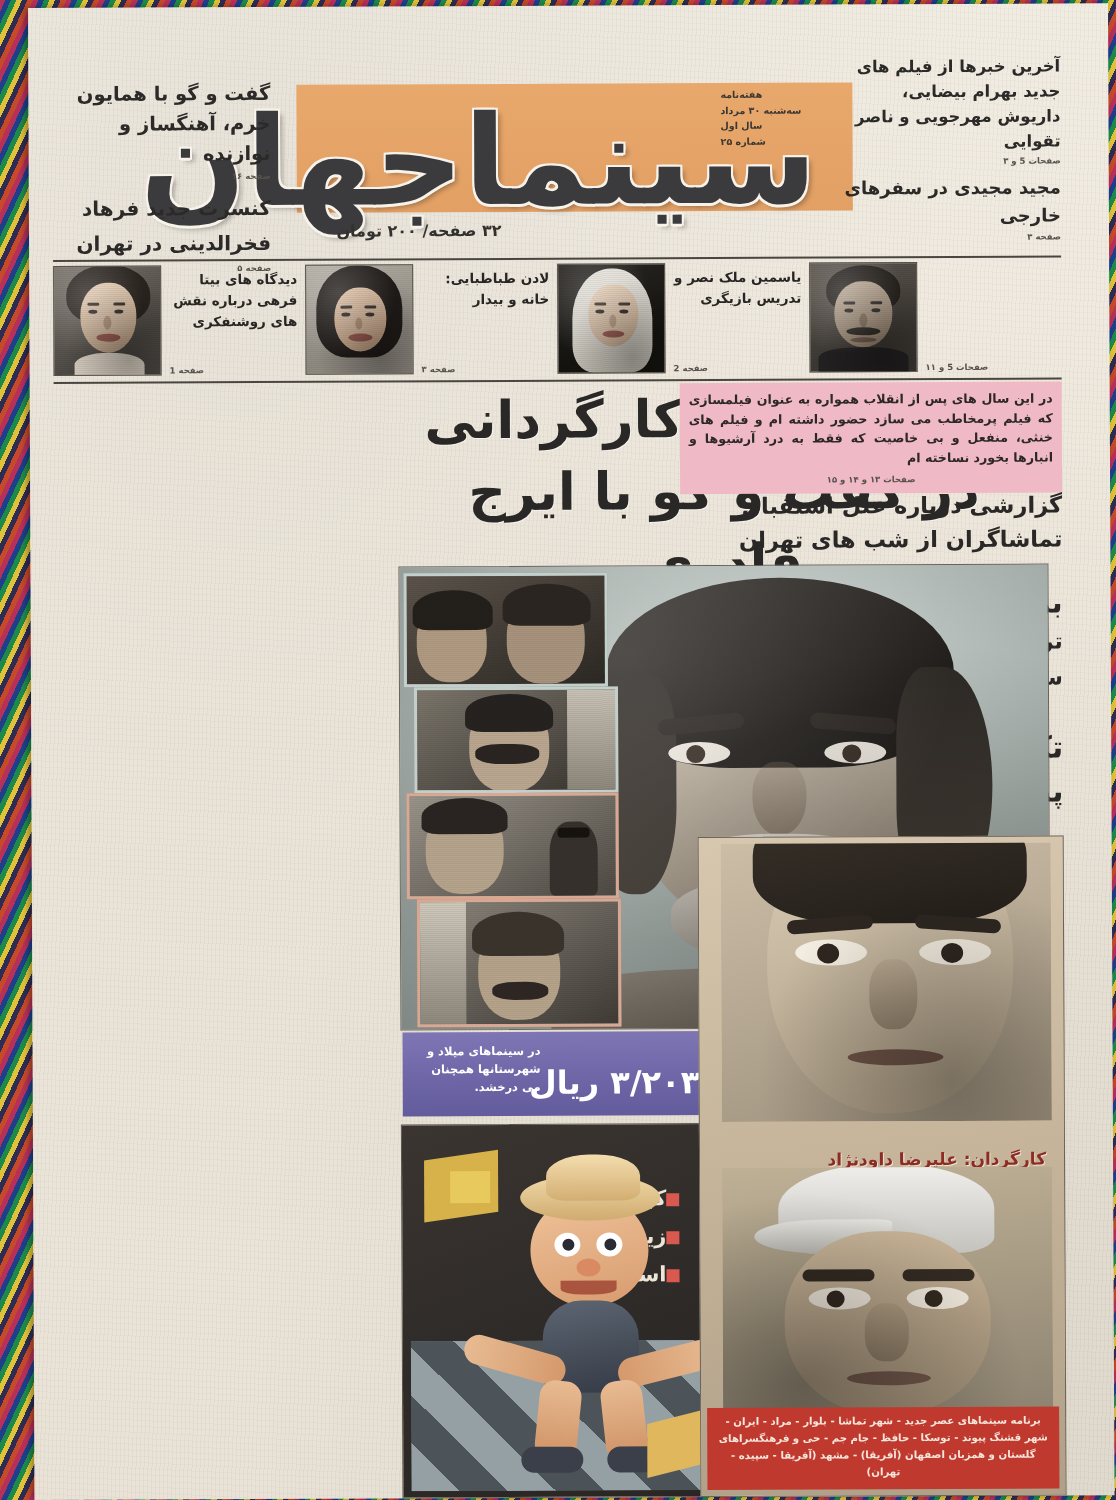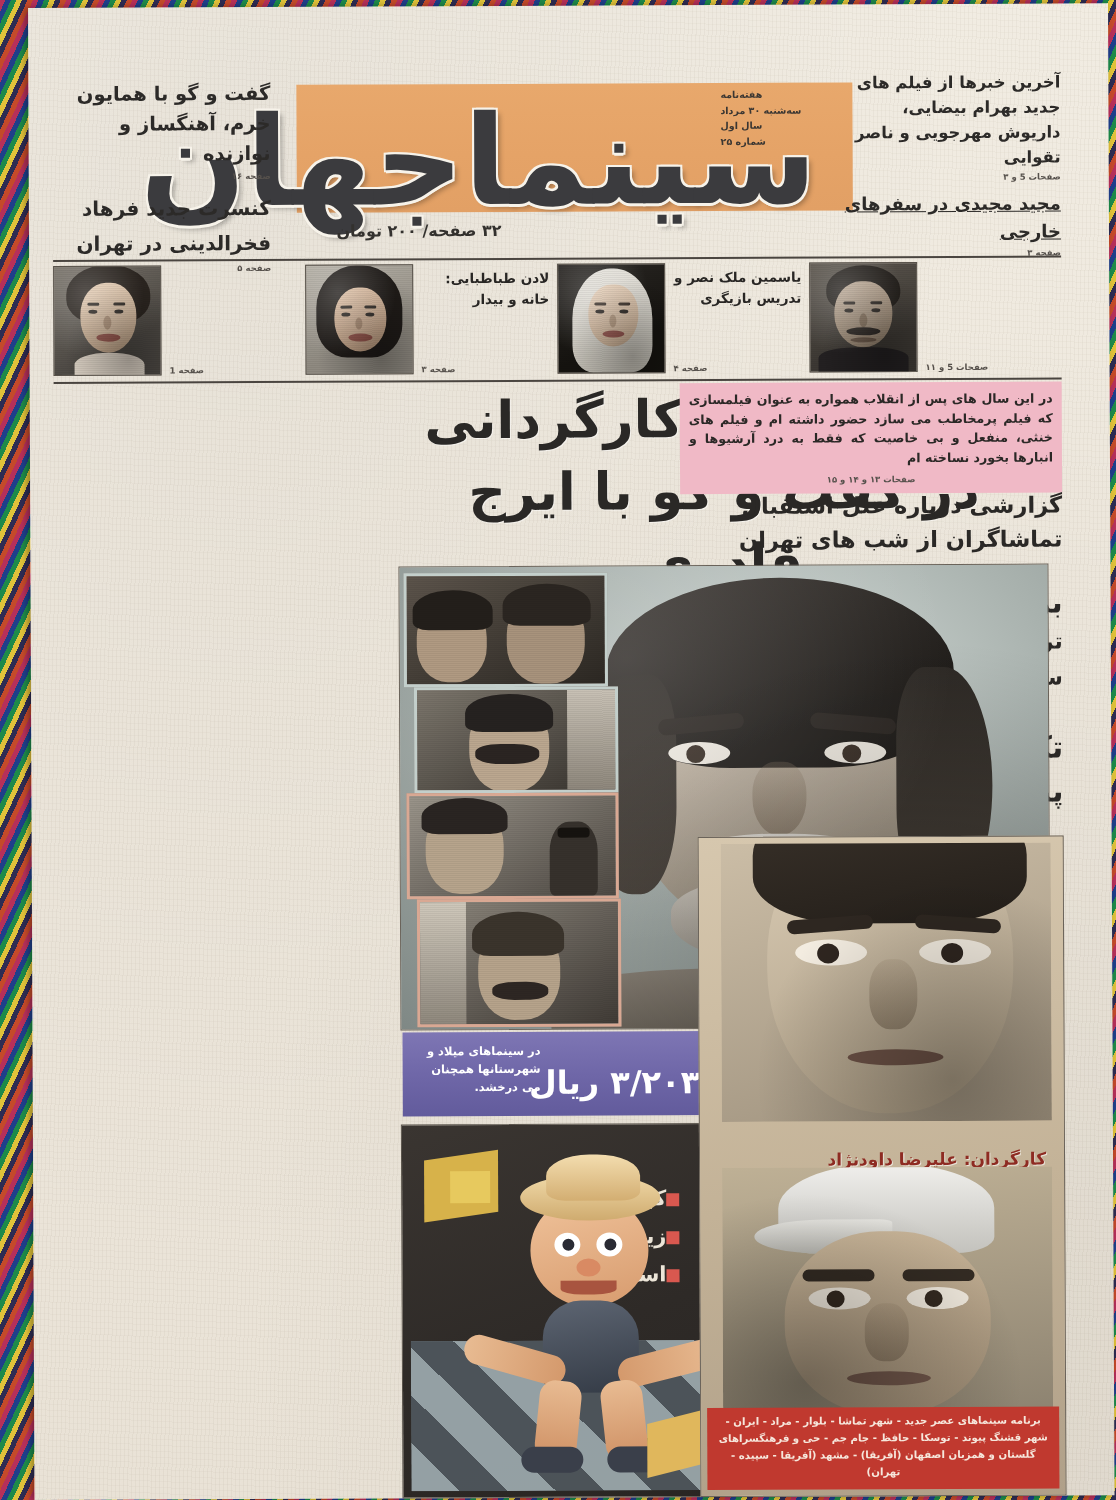--- a/index.html
+++ b/index.html
@@ -50,23 +50,23 @@
   #masthead-price{
     position:absolute;right:560px;top:215px;width:260px;text-align:center;
     font-size:16px;font-weight:bold;color:#33312e;
   }
 
   
   .teaser{font-weight:bold;color:#2c2a28;}
   #teaser-left{position:absolute;right:838px;top:72px;width:218px;text-align:right;}
   #teaser-left .big{font-size:19.5px;line-height:30px;}
   #teaser-left .mid{font-size:20px;line-height:35px;}
-  #teaser-right{position:absolute;right:48px;top:66px;width:220px;text-align:right;}
+  #teaser-right{position:absolute;right:48px;top:50px;width:220px;text-align:right;}
   #teaser-right .big{font-size:16.5px;line-height:25px;}
-  #teaser-right .mid{font-size:18px;line-height:28px;text-decoration:underline;}
+  #teaser-right .mid{font-size:18px;line-height:28px;}
   .pg{font-size:8.5px;font-weight:bold;color:#56514c;letter-spacing:.3px;margin-top:2px;}
 
   
   .rule{position:absolute;background:#4a4540;}
 
   
   #strip{position:absolute;right:48px;top:258px;width:1008px;height:116px;display:flex;flex-direction:row;}
   .strip-cell{display:flex;flex-direction:row;align-items:stretch;}
   .strip-txt{
     font-size:13.5px;line-height:21px;font-weight:bold;color:#282624;
@@ -214,21 +214,21 @@
             <div style="position:absolute;left:8px;top:84px;width:90px;height:26px;background:#232021;border-radius:40% 40% 0 0;"></div>
             <div class="f-shade"></div>
               <div class="grainy"></div>
           </div>
         </div>
       </div>
 
       <div class="strip-cell" style="width:252px">
         <div class="strip-txt fa" style="width:128px">
           <span>یاسمین ملک نصر و تدریس بازیگری</span>
-          <span class="pg">صفحه ۴</span>
+          <span class="pg">صفحه 2</span>
         </div>
         <div class="portrait">
           <div class="face">
             <div class="f-bg" style="background:linear-gradient(160deg,#2a2724,#15130f 70%)"></div>
             <div style="position:absolute;left:14px;top:4px;width:80px;height:104px;background:linear-gradient(170deg,#e6e3dc,#bcb8ae);border-radius:48% 48% 26% 26%;"></div>
             <div class="f-skin" style="left:30px;top:20px;width:50px;height:62px;background:linear-gradient(170deg,#e4cdb6,#c0a68c);"></div>
             <div class="f-brow" style="left:36px;top:38px;background:#3a2f27;"></div>
             <div class="f-brow" style="left:60px;top:38px;background:#3a2f27;"></div>
             <div class="f-eye" style="left:37px;top:45px;"></div>
             <div class="f-eye" style="left:61px;top:45px;"></div>
@@ -257,20 +257,21 @@
             <div class="f-nose" style="left:49px;top:52px;width:7px;height:12px;background:rgba(110,82,60,.42);"></div>
             <div class="f-mouth" style="left:42px;top:68px;width:24px;height:8px;background:#8a4c43;"></div>
             <div class="f-shade"></div>
               <div class="grainy"></div>
           </div>
         </div>
       </div>
 
       <div class="strip-cell" style="width:252px">
         <div class="strip-txt fa" style="width:128px">
+          <span>دیدگاه های بیتا فرهی درباره نقش های روشنفکری</span>
           <span class="pg">صفحه 1</span>
         </div>
         <div class="portrait">
           <div class="face">
             <div class="f-bg" style="background:linear-gradient(150deg,#7b756c,#4b4742 70%)"></div>
             <div class="f-hair" style="left:12px;top:-2px;width:84px;height:60px;background:#2a241f;"></div>
             <div class="f-skin" style="left:26px;top:16px;width:56px;height:70px;background:linear-gradient(170deg,#e3cbb2,#b89madd);background:linear-gradient(170deg,#e3cbb2,#b49a80);"></div>
             <div class="f-brow" style="left:33px;top:36px;"></div>
             <div class="f-brow" style="left:59px;top:36px;"></div>
             <div class="f-eye" style="left:34px;top:43px;"></div>

